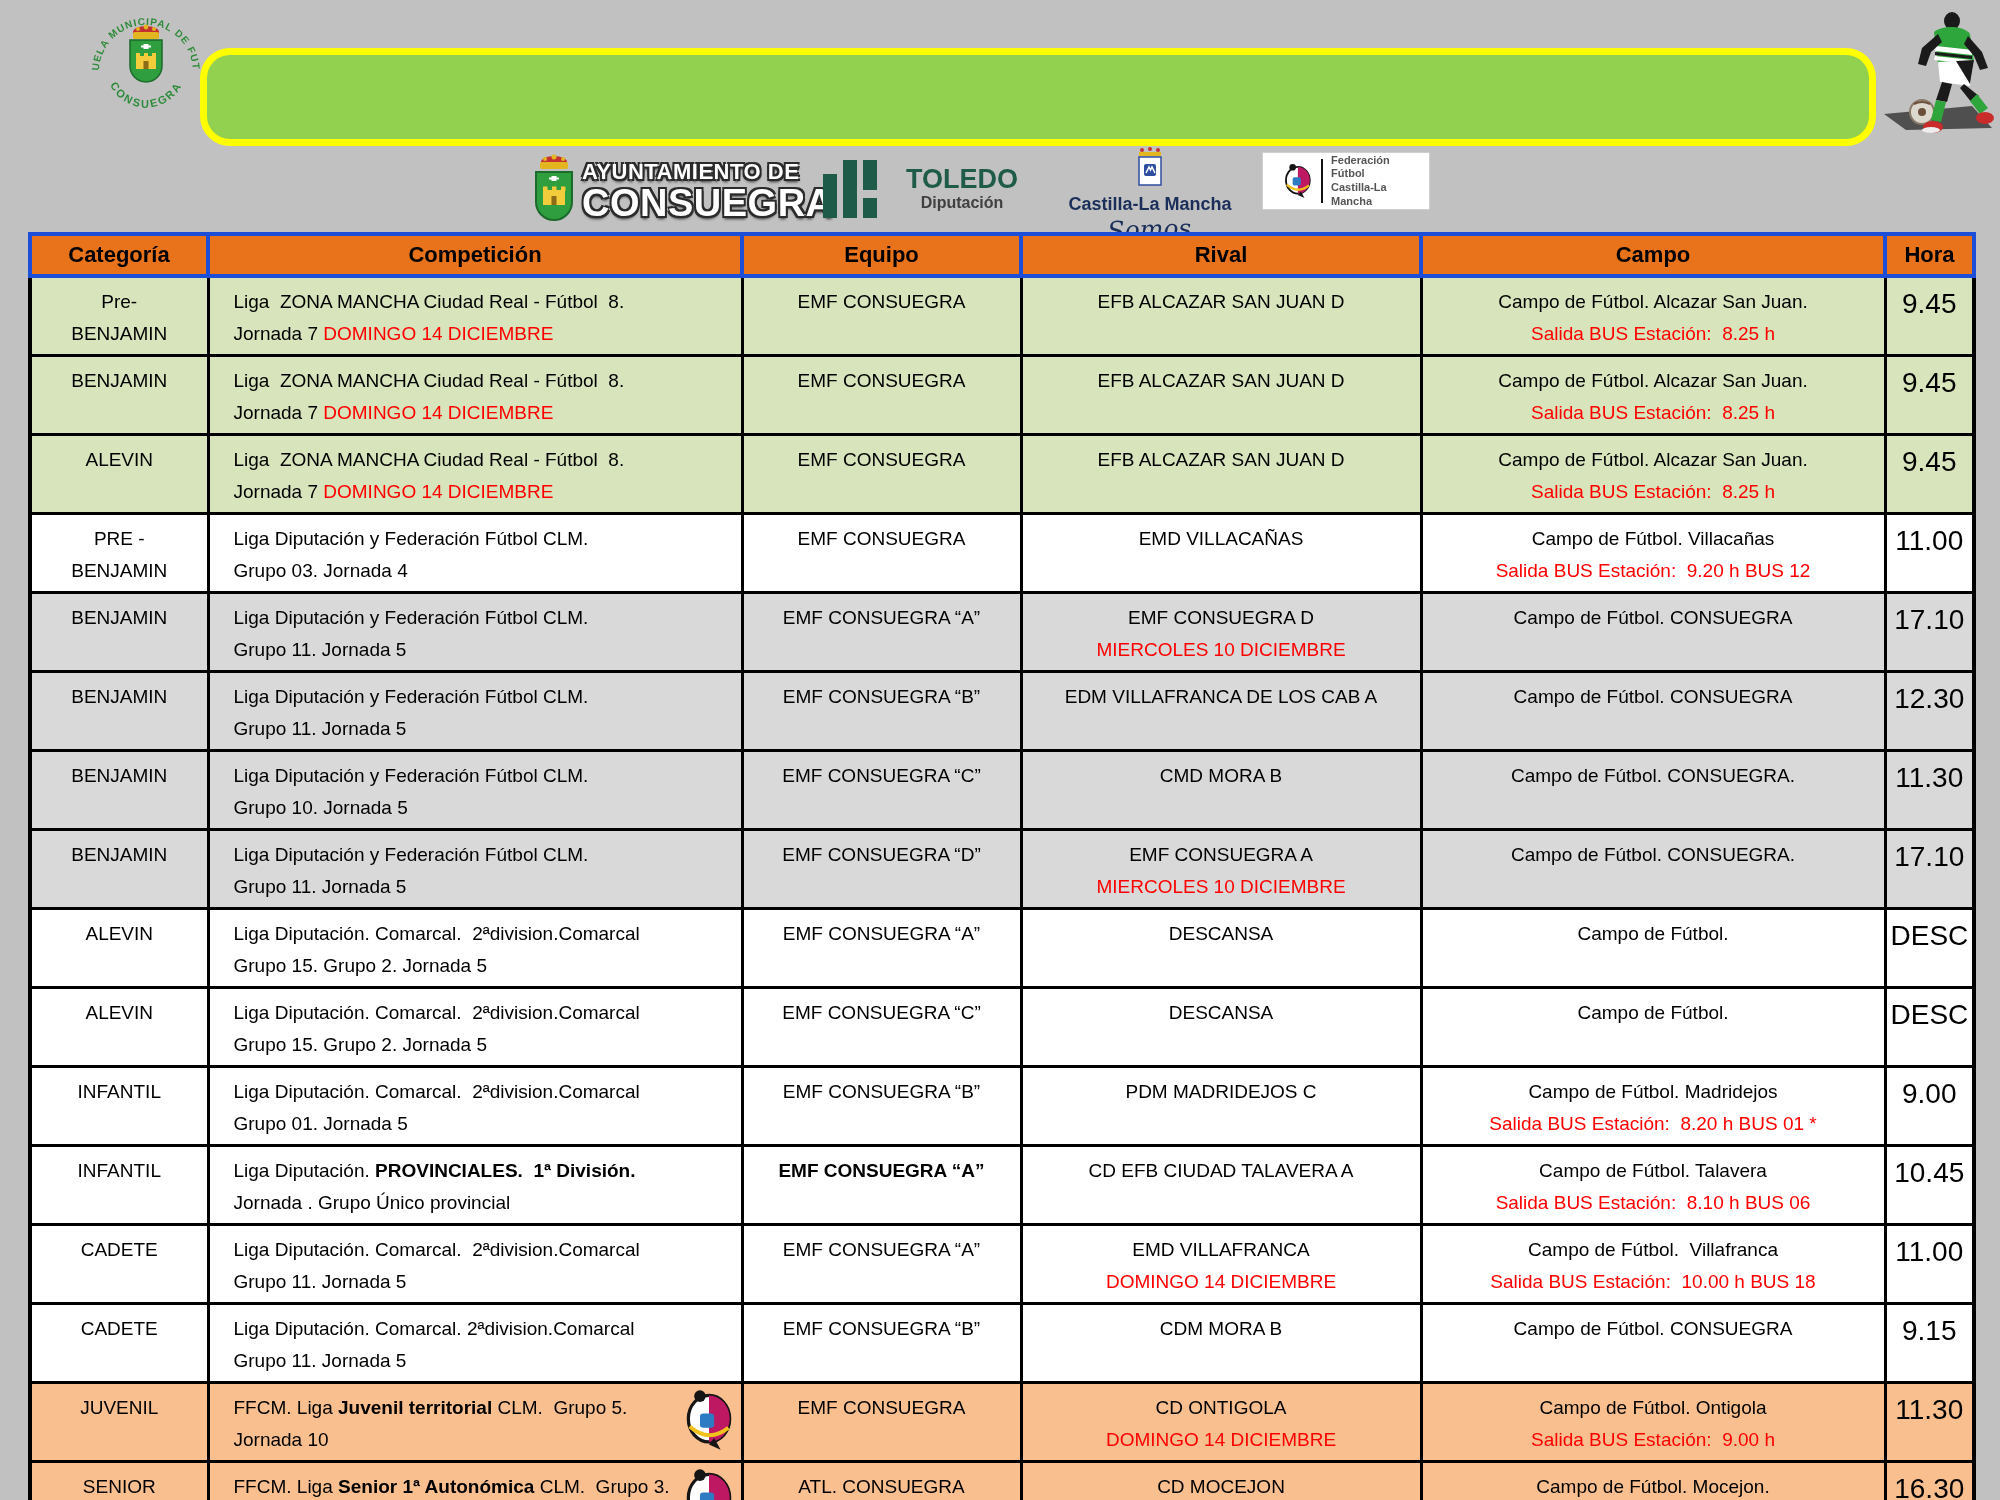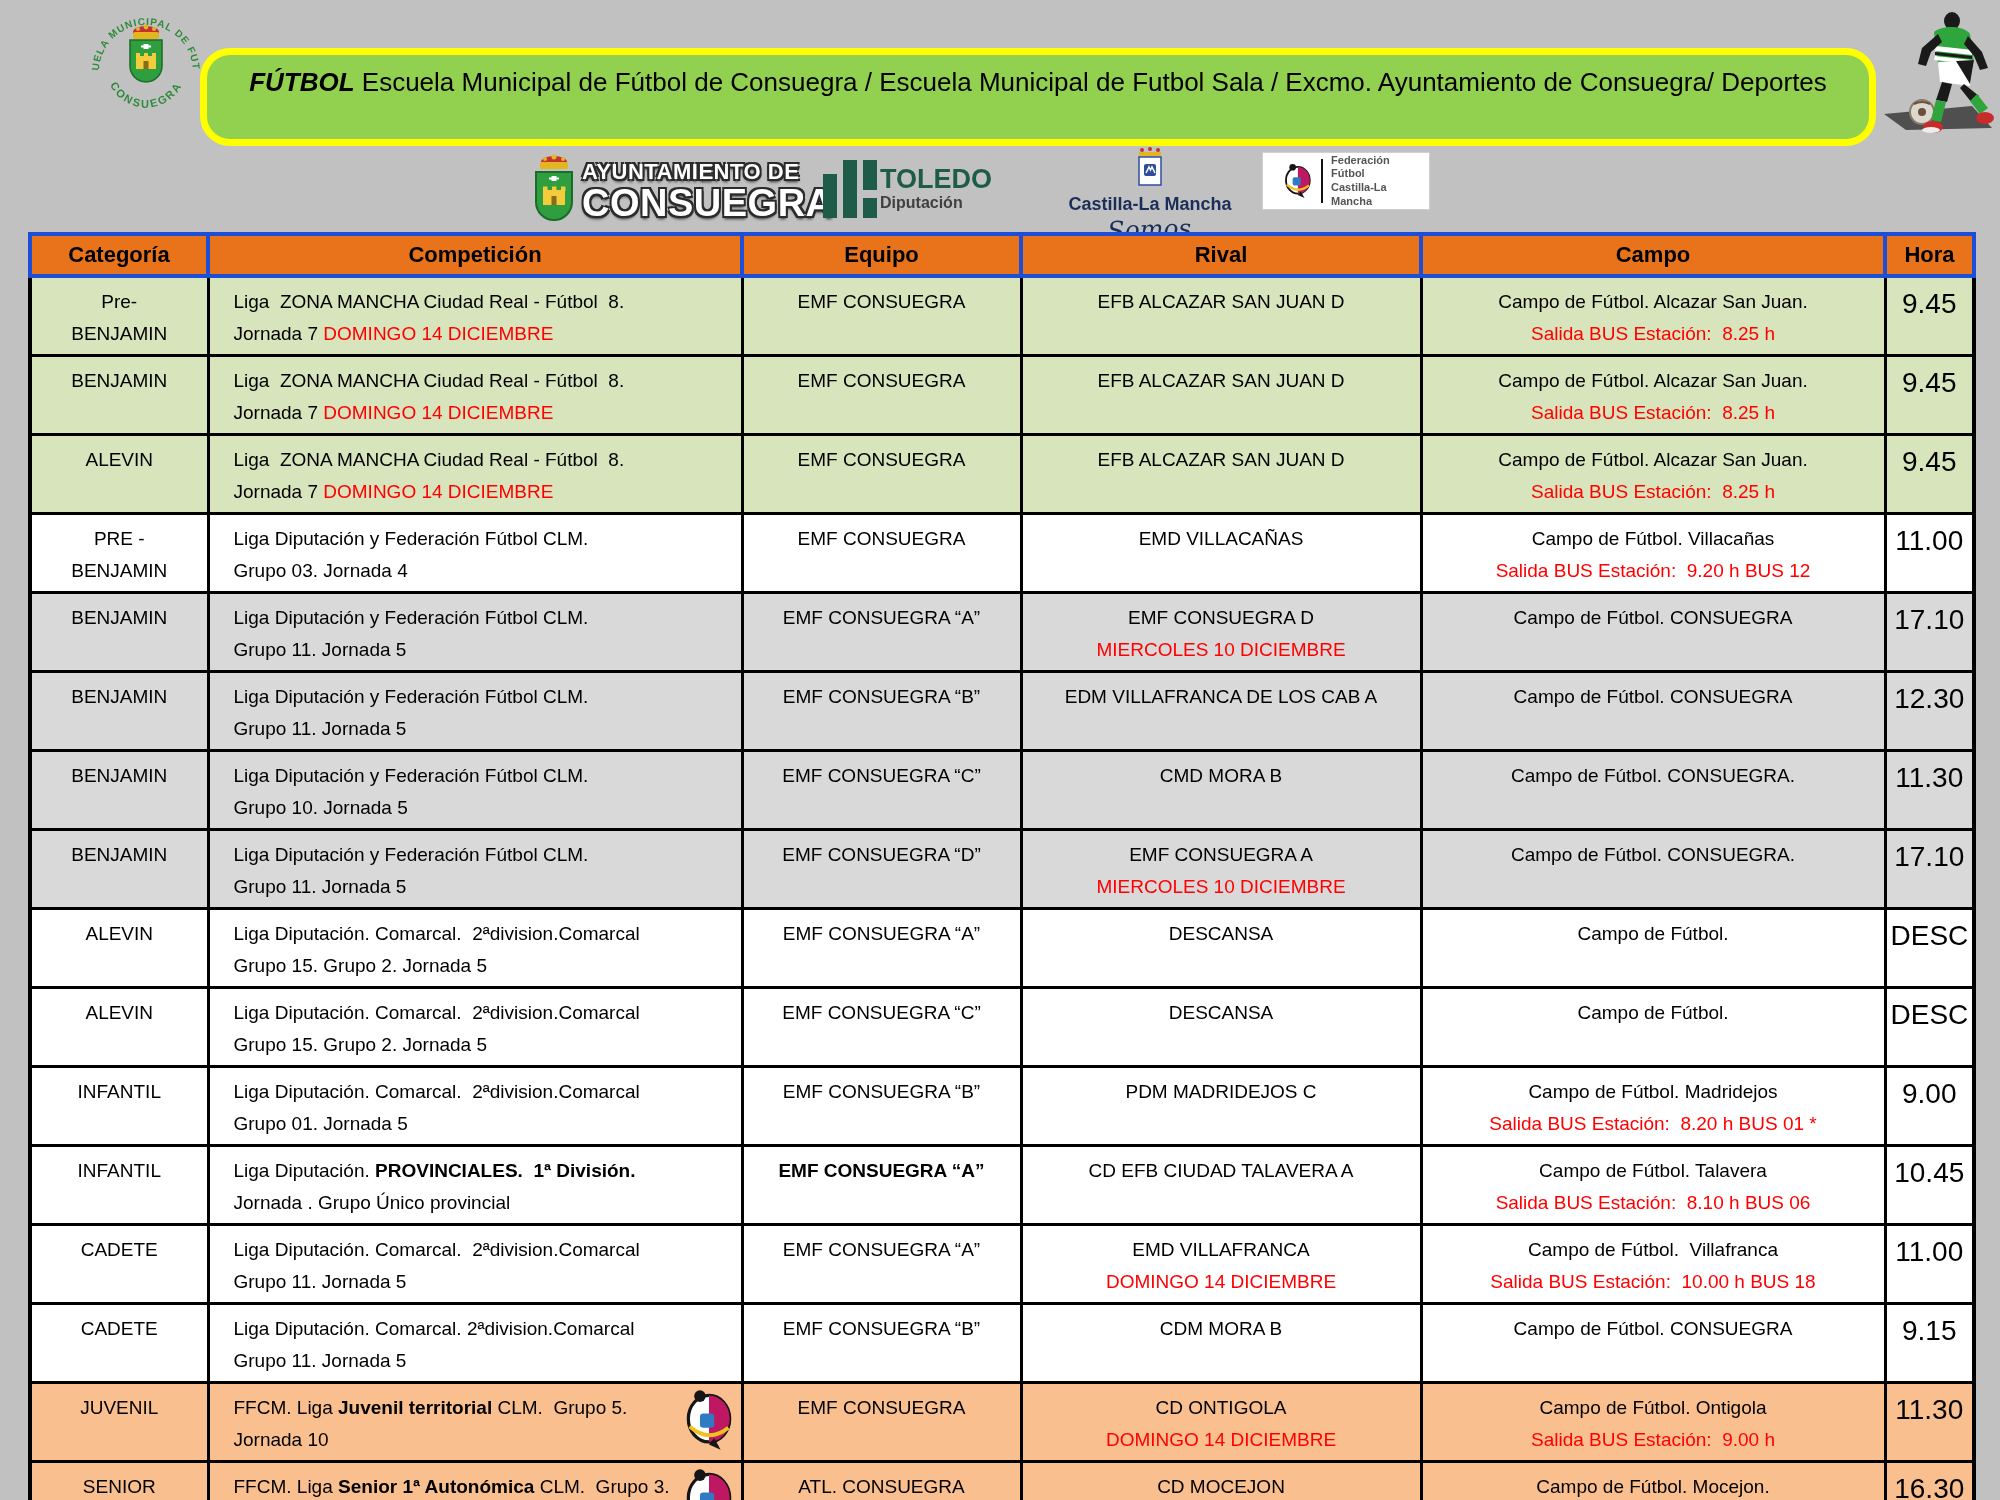--- a/index.html
+++ b/index.html
@@ -22,21 +22,21 @@
   
   .emf-logo{position:absolute;left:86px;top:8px;width:120px;height:108px;}
   
   .player{position:absolute;left:1876px;top:8px;width:122px;height:132px;}
   
   .logo-ayto{position:absolute;left:528px;top:150px;display:flex;align-items:center;gap:2px;}
   .ayto-text div{color:#fff;font-weight:bold;line-height:1.02;
     text-shadow:-2px -2px 0 #2b2b2b,2px -2px 0 #2b2b2b,-2px 2px 0 #2b2b2b,2px 2px 0 #2b2b2b,0 3px 3px #2b2b2b;}
   .ayto-l1{font-size:22px;letter-spacing:.5px;}
   .ayto-l2{font-size:38px;letter-spacing:.5px;}
-  .logo-toledo{position:absolute;left:822px;top:158px;display:flex;align-items:center;gap:0;}
+  .logo-toledo{position:absolute;left:822px;top:158px;display:flex;align-items:center;gap:26px;text-align:center;}
   .toledo-l1{font-size:27px;font-weight:bold;color:#1E5B48;line-height:1;}
   .toledo-l2{font-size:16px;color:#404040;line-height:1.2;font-weight:bold;}
   .logo-clm{position:absolute;left:1040px;top:146px;width:220px;text-align:center;}
   .clm-l1{font-size:18px;font-weight:bold;color:#1A2E5A;margin-top:2px;}
   .clm-l2{font-size:25px;font-style:italic;color:#1A2E5A;font-family:"DejaVu Serif",serif;
     border-bottom:2px solid #1A2E5A;display:inline-block;padding:0 6px 2px 6px;transform:rotate(-2deg);}
   .clm-heart{color:#E02020;font-style:normal;}
   .logo-ffcm{position:absolute;left:1262px;top:152px;width:168px;height:58px;background:#fff;
     border:1px solid #cfcfcf;display:flex;align-items:center;gap:8px;padding:2px 20px;box-sizing:border-box;}
   .ffcm-bar{width:3px;height:44px;background:#111;}
@@ -107,23 +107,20 @@
     <rect x="55" y="37.5" width="10" height="2" fill="#fff"></rect>
     <rect x="50" y="48" width="20" height="13" fill="#F2CC3A"></rect>
     <rect x="50" y="45" width="4" height="4" fill="#F2CC3A"></rect>
       <rect x="58" y="45" width="4" height="4" fill="#F2CC3A"></rect>
       <rect x="66" y="45" width="4" height="4" fill="#F2CC3A"></rect>
     <rect x="57.5" y="53" width="5" height="8" fill="#8A6B16"></rect>
   </g>
 </svg>
 
 <div class="banner">
-  <div class="banner-line1">
-    <span class="banner-title">FÚTBOL</span><span> Escuela Municipal de Fútbol de Consuegra / Escuela Municipal de Futbol Sala / Excmo. Ayuntamiento de Consuegra/ Deportes</span>
-  </div>
 </div>
 
 <svg class="player" viewBox="0 0 122 132">
   <path d="M8,106 L96,98 L116,120 L30,122 Z" fill="#4F4F4F"></path>
   <circle cx="46" cy="104" r="12" fill="#DDD8CE" stroke="#8A7A68" stroke-width="2"></circle>
   <circle cx="46" cy="104" r="4" fill="#6B4F3A"></circle>
   <path d="M38 96 q8 -4 16 0" stroke="#6B4F3A" stroke-width="2" fill="none"></path>
   <ellipse cx="76" cy="13" rx="8" ry="9" fill="#1A1A1A"></ellipse>
   <path d="M58,24 C66,17 88,17 94,26 L98,54 C88,62 70,62 62,56 Z" fill="#2FA63C"></path>
   <path d="M60,38 L97,42 L96,47 L59,43 Z" fill="#fff"></path>

